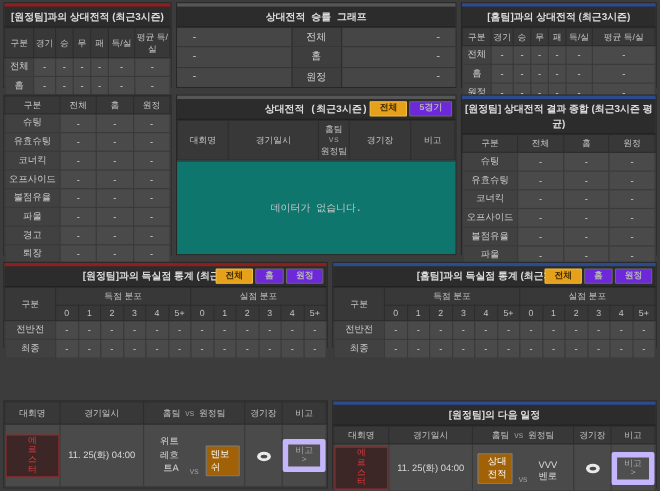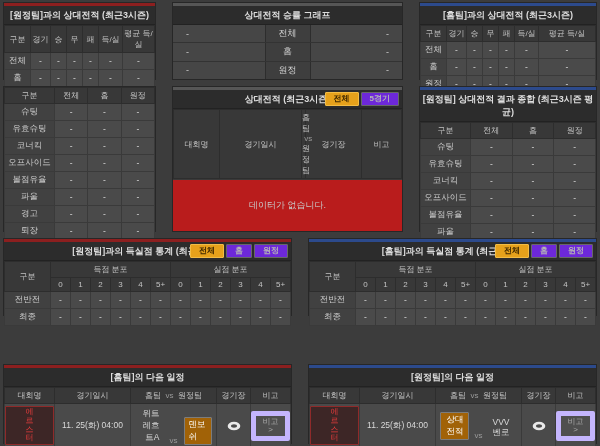--- a/index.html
+++ b/index.html
@@ -2,24 +2,24 @@
 <html><head>
 <meta charset="utf-8">
 <style>
   * { box-sizing: border-box; }
   html,body { margin:0; padding:0; }
   body {
     width:600px; height:446px; overflow:hidden;
     background:#3c3c3c; color:#d5d5d5;
     font-family:"Liberation Sans", sans-serif; font-size:9px;
   }
-  .prow { display:flex; gap:16px; padding:0 3px; align-items:stretch; }
+  .prow { display:flex; gap:4px; padding:0 3px; align-items:stretch; }
   .mt2{margin-top:2px;} .mt6{margin-top:6px;} .mt48{margin-top:48px;}
   .h78{height:78px;} .h146{height:146px;} .h80{height:80px;}
-  .w-left{width:153px;flex:none;} .w-mid{flex:1;} .w-right{width:178px;flex:none;} .w-half{flex:1;}
+  .w-left{width:153px;flex:none;} .w-mid{flex:1;font-family:Liberation Mono, monospace;} .w-right{width:178px;flex:none;} .w-half{flex:1;}
 
   .panel { background:#454545; border:1px solid #272727; display:flex; flex-direction:column; }
   .panel-title {
     position:relative; flex:none; background:#2c2c2c; border-top:3px solid #565656;
     border-bottom:1px solid #222; color:#dddddd; font-weight:bold; font-size:9px;
     text-align:center; padding:3px 2px 2px;
   }
   .panel.red  .panel-title { border-top-color:#8c1f1f; }
   .panel.blue .panel-title { border-top-color:#2c4a8c; }
   .title-btns { position:absolute; right:3px; top:2px; display:flex; gap:2px; }
@@ -41,21 +41,21 @@
   .graph-row { flex:1; display:flex; align-items:stretch; border-bottom:1px solid #333; background:#464646; }
   .graph-row:last-child { border-bottom:none; }
   .graph-side { flex:1; display:flex; align-items:center; color:#cfcfcf; }
   .graph-side.left  { justify-content:flex-start; padding-left:13px; }
   .graph-side.right { justify-content:flex-end;  padding-right:13px; }
   .graph-label { width:46px; flex:none; background:#3e3e3e; border-left:1px solid #2d2d2d;
     border-right:1px solid #2d2d2d; display:flex; align-items:center; justify-content:center; color:#d5d5d5; }
 
   
   .empty-body { flex:1; display:flex; align-items:center; justify-content:center;
-    background:#b91c1c; color:#c9c9c9; border-top:1px solid #3a3a3a; }
+    background:#0f766e; color:#c9c9c9; border-top:1px solid #3a3a3a; }
 
   
   .league-badge { display:inline-block; color:#e23b3b; border:1px solid #8f2a2a;
     background:#3d2626; padding:1px 19px; font-size:8px; line-height:1.1; border-radius:1px; }
   .match-flex { display:flex; align-items:flex-end; padding:0 4px; }
   .m-home,.m-away { flex:1; }
   .m-home { text-align:right; } .m-away { text-align:left; }
   .m-vs { width:20px; flex:none; color:#9a9a9a; font-size:8px; }
   .team { display:inline-block; padding:1px 4px; }
   .team-box { background:#a16207; border:1px solid #7c7c7c; color:#ffffff; border-radius:1px; }
@@ -526,21 +526,20 @@
               <td>-</td>
         </tr>
       </tbody>
         </table>
     </section>
   </div>
 
   <div class="prow mt48 h80">
 
     <section class="panel red w-half">
-      <div class="panel-title">[홈팀]의 다음 일정</div>
       <table>
         <colgroup>
             <col style="width:50px">
             <col style="width:76px">
             <col>
             <col style="width:34px">
             <col style="width:40px">
           </colgroup>
         <tbody>
             <tr>

